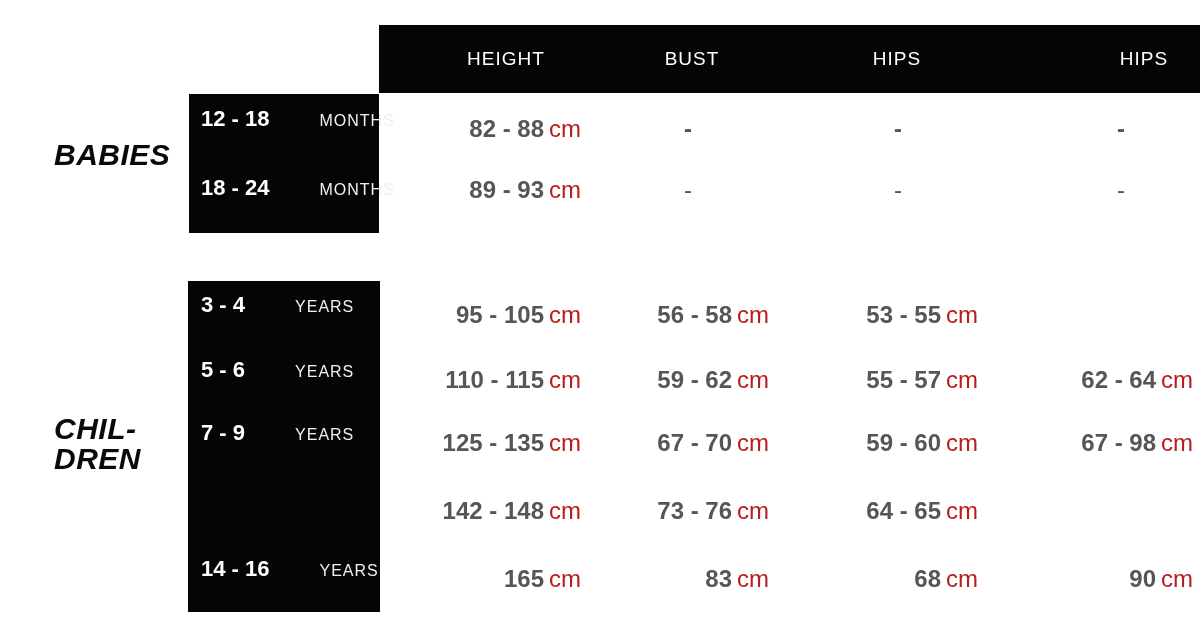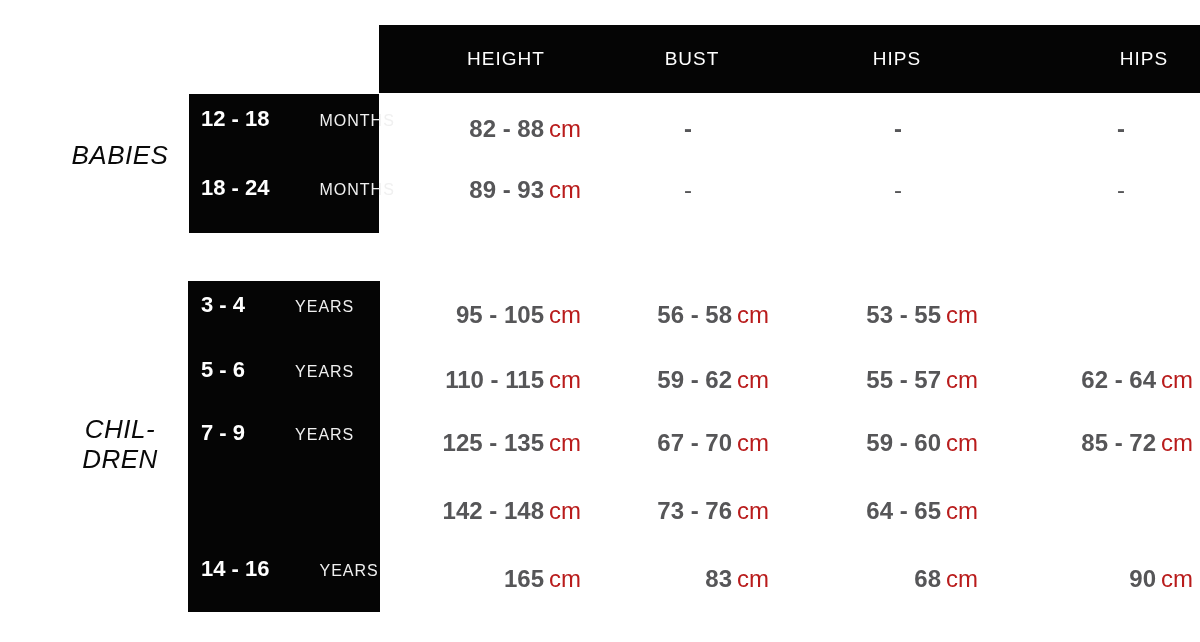--- a/index.html
+++ b/index.html
@@ -13,22 +13,22 @@
   .hdr .hcell{
     position:absolute;top:0;width:160px;height:68px;line-height:68px;
     text-align:center;color:#ffffff;font-size:19px;letter-spacing:1px;font-weight:400;
   }
   .h0{left:47px}.h1{left:233px}.h2{left:438px}.h3{left:685px}
   
   .box-babies{left:141px;top:94px;width:190px;height:139px;}
   .box-children{left:140px;top:281px;width:192px;height:331px;}
   
   .group-label{
-    position:absolute;left:6px;width:132px;text-align:center;color:#0a0a0a;
-    font-weight:normal;font-style:italic;font-size:26px;line-height:30px;letter-spacing:.5px;
+    position:absolute;left:6px;width:132px;color:#0a0a0a;
+    font-weight:bold;font-style:italic;font-size:30px;line-height:30px;letter-spacing:.5px;
   }
   .gl-babies{top:140px;}
   .gl-children{top:414px;}
   
   .row{position:absolute;left:0;width:1200px;height:40px;}
   .cell{position:absolute;height:40px;line-height:40px;white-space:nowrap;}
   .lbl{left:153px;color:#ffffff;}
   .lbl .range{font-size:22px;font-weight:bold;text-align:right;}
   .lbl .runit{font-size:16px;color:#f0f0f0;letter-spacing:1px;margin-left:10px;font-weight:400;padding-left:40px;}
   .v{top:10px;text-align:right;font-size:24px;color:#565658;}
@@ -131,21 +131,21 @@
     <div class="cell v vh">
       <span class="num">125 - 135</span><span class="cm">cm</span>
     </div>
     <div class="cell v vb">
       <span class="num">67 - 70</span><span class="cm">cm</span>
     </div>
     <div class="cell v vw">
       <span class="num">59 - 60</span><span class="cm">cm</span>
     </div>
     <div class="cell v vhp">
-      <span class="num">85 - 72</span><span class="cm">cm</span>
+      <span class="num">67 - 98</span><span class="cm">cm</span>
     </div>
   </div>
 
   <div class="row" style="top:481px">
     <div class="cell v vh">
       <span class="num">142 - 148</span><span class="cm">cm</span>
     </div>
     <div class="cell v vb">
       <span class="num">73 - 76</span><span class="cm">cm</span>
     </div>

